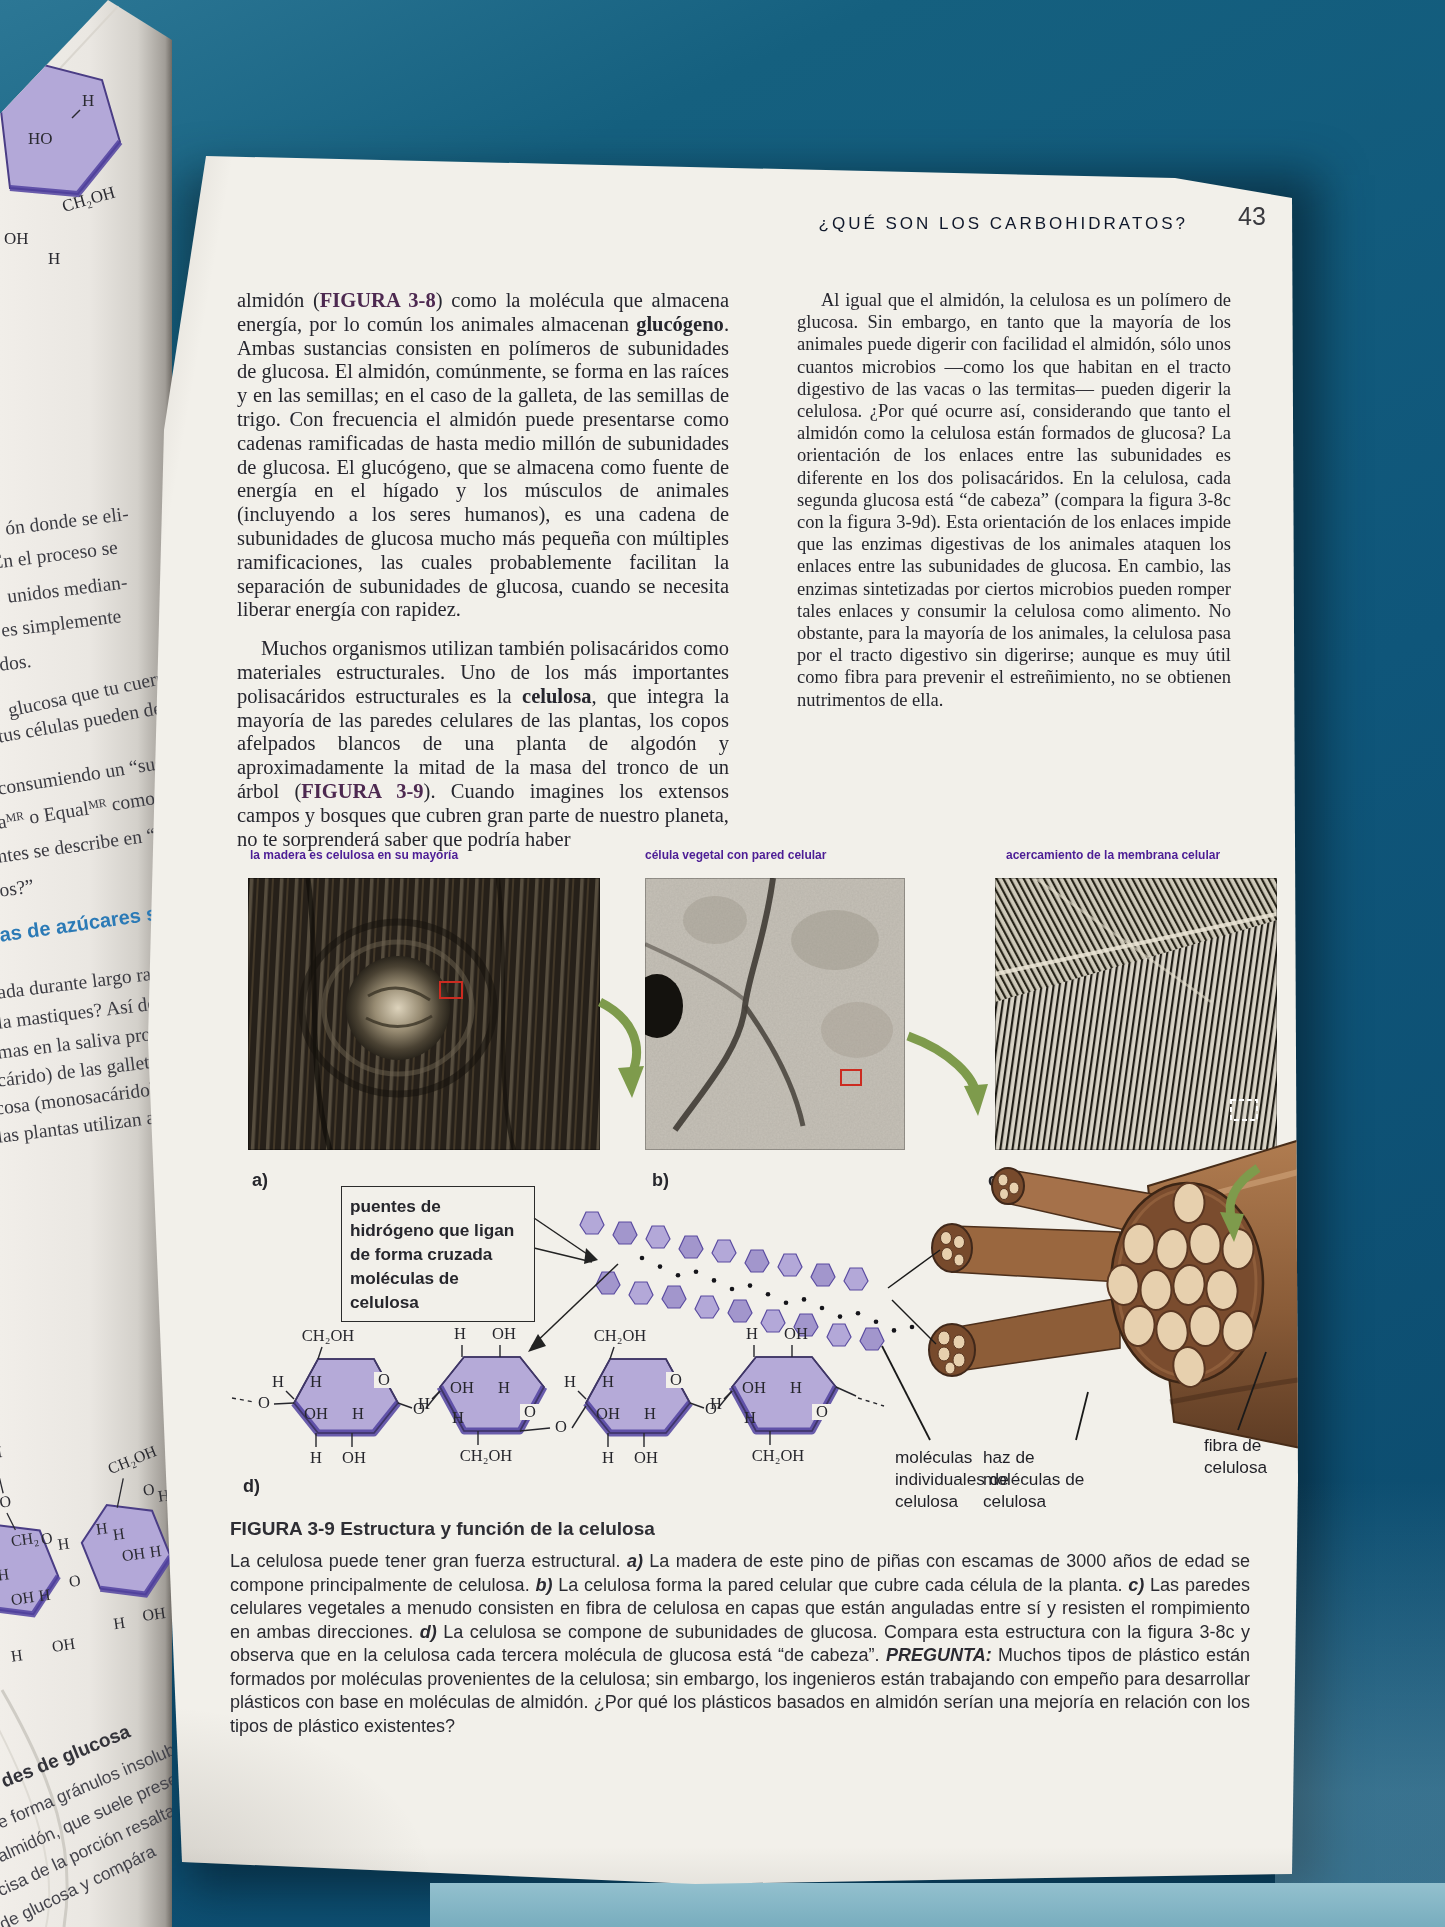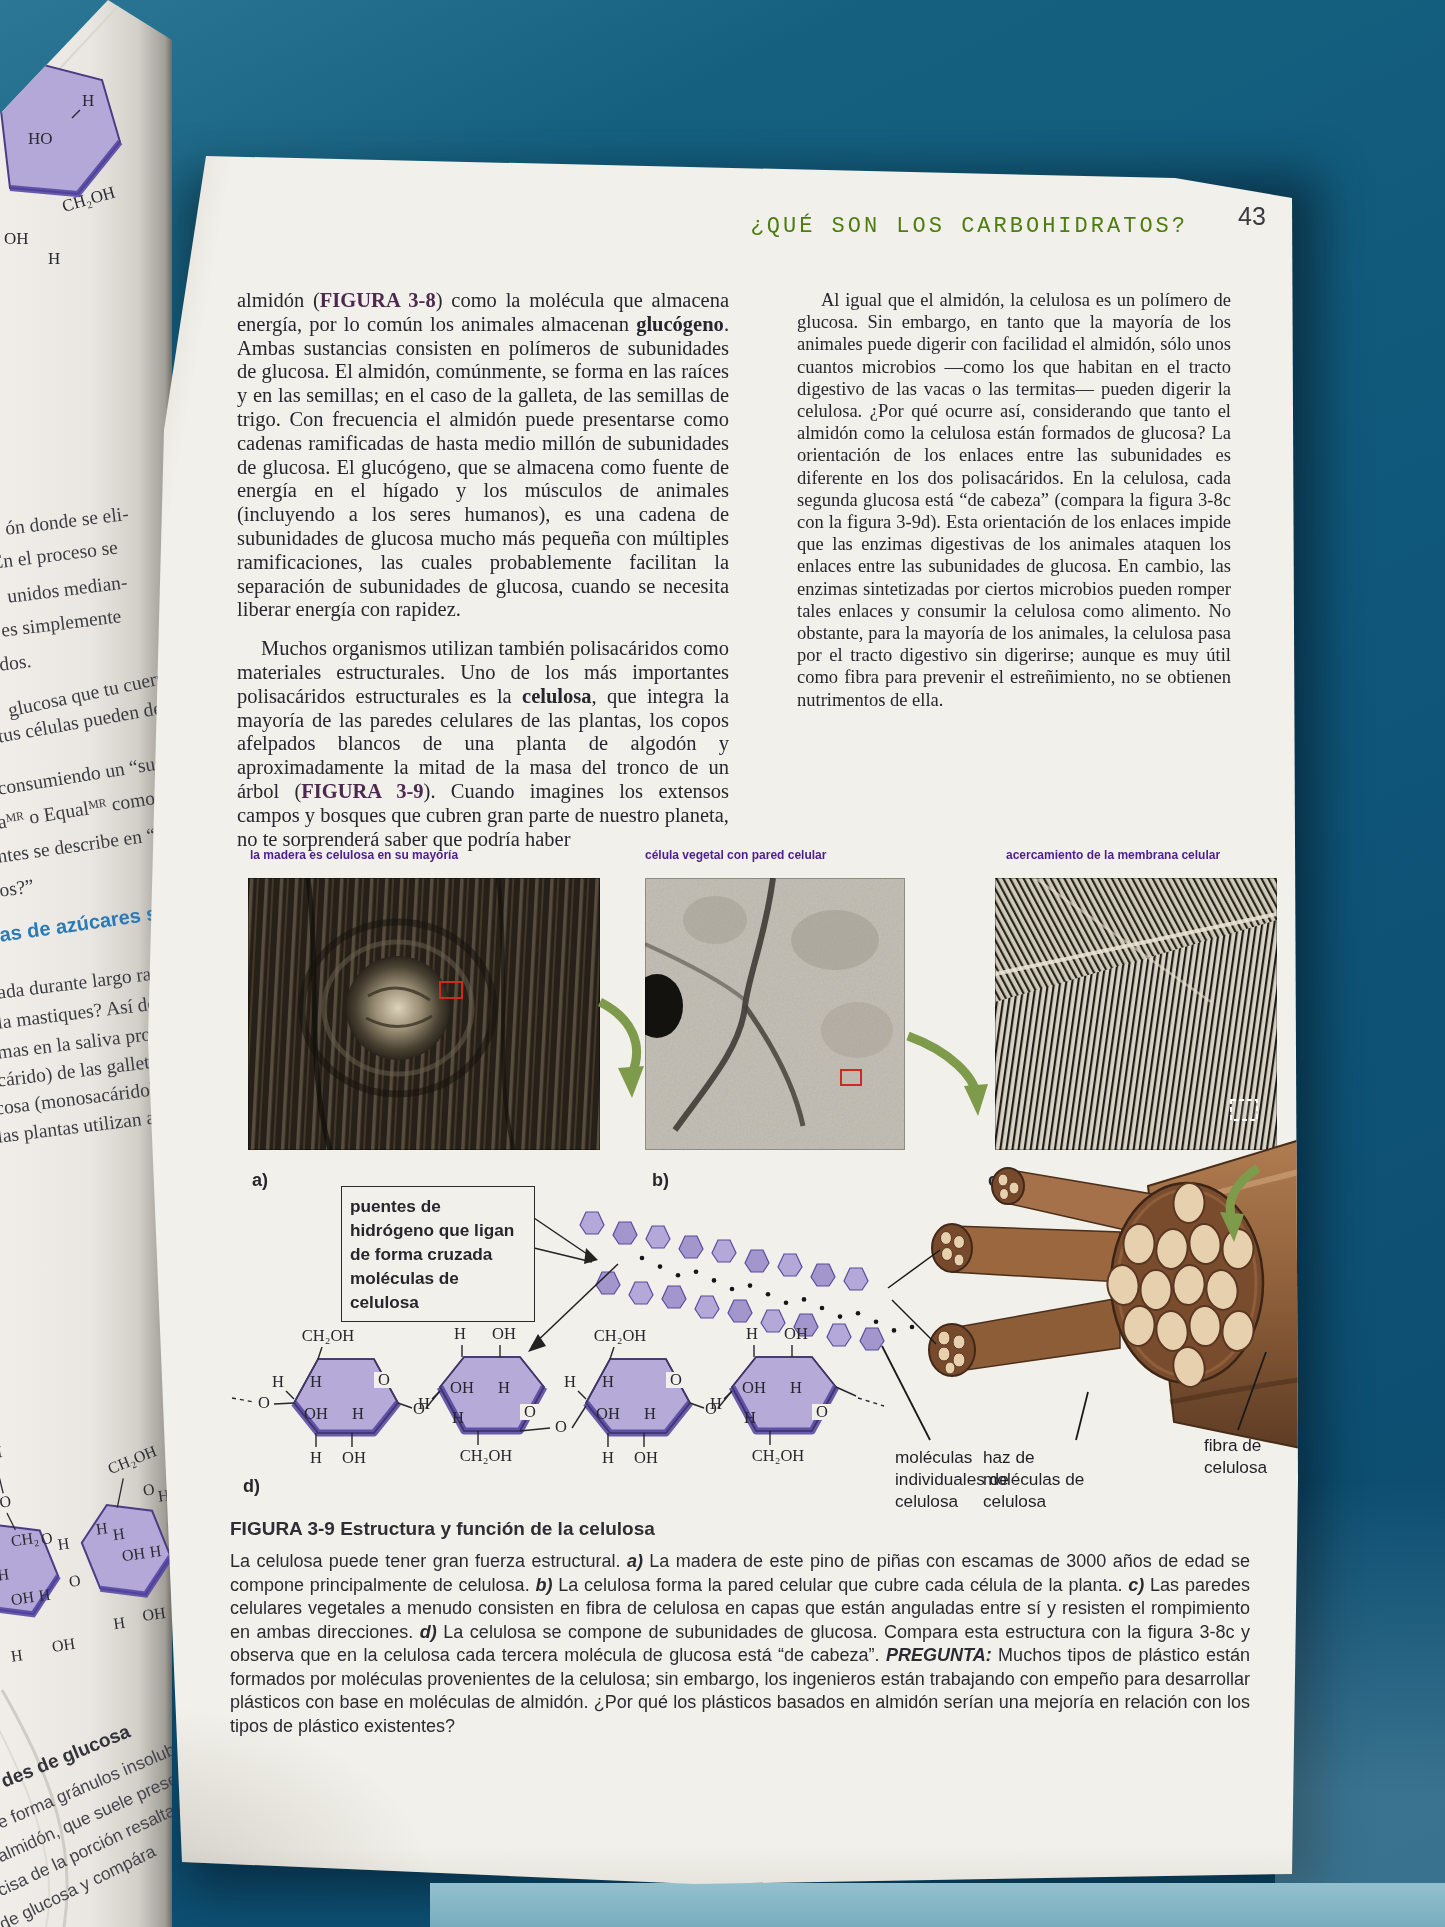--- a/index.html
+++ b/index.html
@@ -21,22 +21,22 @@
   .lp-blue{font-family:"Liberation Sans",sans-serif;font-weight:700;font-size:20px;color:#2b7ab6;}
   .lp-rot{font-family:"Liberation Sans",sans-serif;font-size:17.5px;color:#44444c;}
   .lp-rot-b{font-family:"Liberation Sans",sans-serif;font-weight:700;font-size:19px;color:#33333a;}
   
   #page{left:140px;top:140px;width:1170px;height:1747px;background:#f2f0ea;
     clip-path:polygon(66px 16px,1035px 38px,1152px 58px,1158px 1340px,1152px 1734px,555px 1744px,42px 1722px,8px 900px,24px 290px);}
   #page:before{content:"";position:absolute;inset:0;pointer-events:none;
     background:linear-gradient(100deg,rgba(70,58,46,.26) 0,rgba(70,58,46,.10) 38px,rgba(70,58,46,0) 95px),
     radial-gradient(ellipse 420px 260px at 0% 100%,rgba(60,50,40,.18),rgba(60,50,40,0) 70%),
     linear-gradient(0deg,rgba(80,70,60,.08) 0,rgba(80,70,60,0) 40px);}
-  .running-title{left:500px;top:74px;width:548px;text-align:right;font-family:Liberation Mono, monospace;
-    font-size:22px;letter-spacing:3px;color:#4d7c0f;}
+  .running-title{left:500px;top:74px;width:548px;text-align:right;font-family:Liberation Sans, sans-serif;
+    font-size:17px;letter-spacing:3px;color:#0f172a;}
   .folio{left:1098px;top:62px;font-family:"Liberation Sans",sans-serif;font-size:25px;color:#3a3a3f;}
   .col{text-align:justify;color:#26262e;}
   #col-left{left:82px;top:134px;width:522px;font-size:20.5px;line-height:23.8px;}
   #col-right{left:642px;top:134px;width:464px;font-size:18.5px;line-height:22.2px;}
   .col p{margin:15px;}
   .col p.ind{text-indent:24px;}
   .seg-b{font-weight:700;}
   .seg-fig{font-weight:700;color:#4d2950;}
   .seg-bi{font-weight:700;font-style:italic;}
   .photo-cap{font-family:"Liberation Sans",sans-serif;font-weight:700;font-size:12px;color:#4c1d95;white-space:nowrap;}

